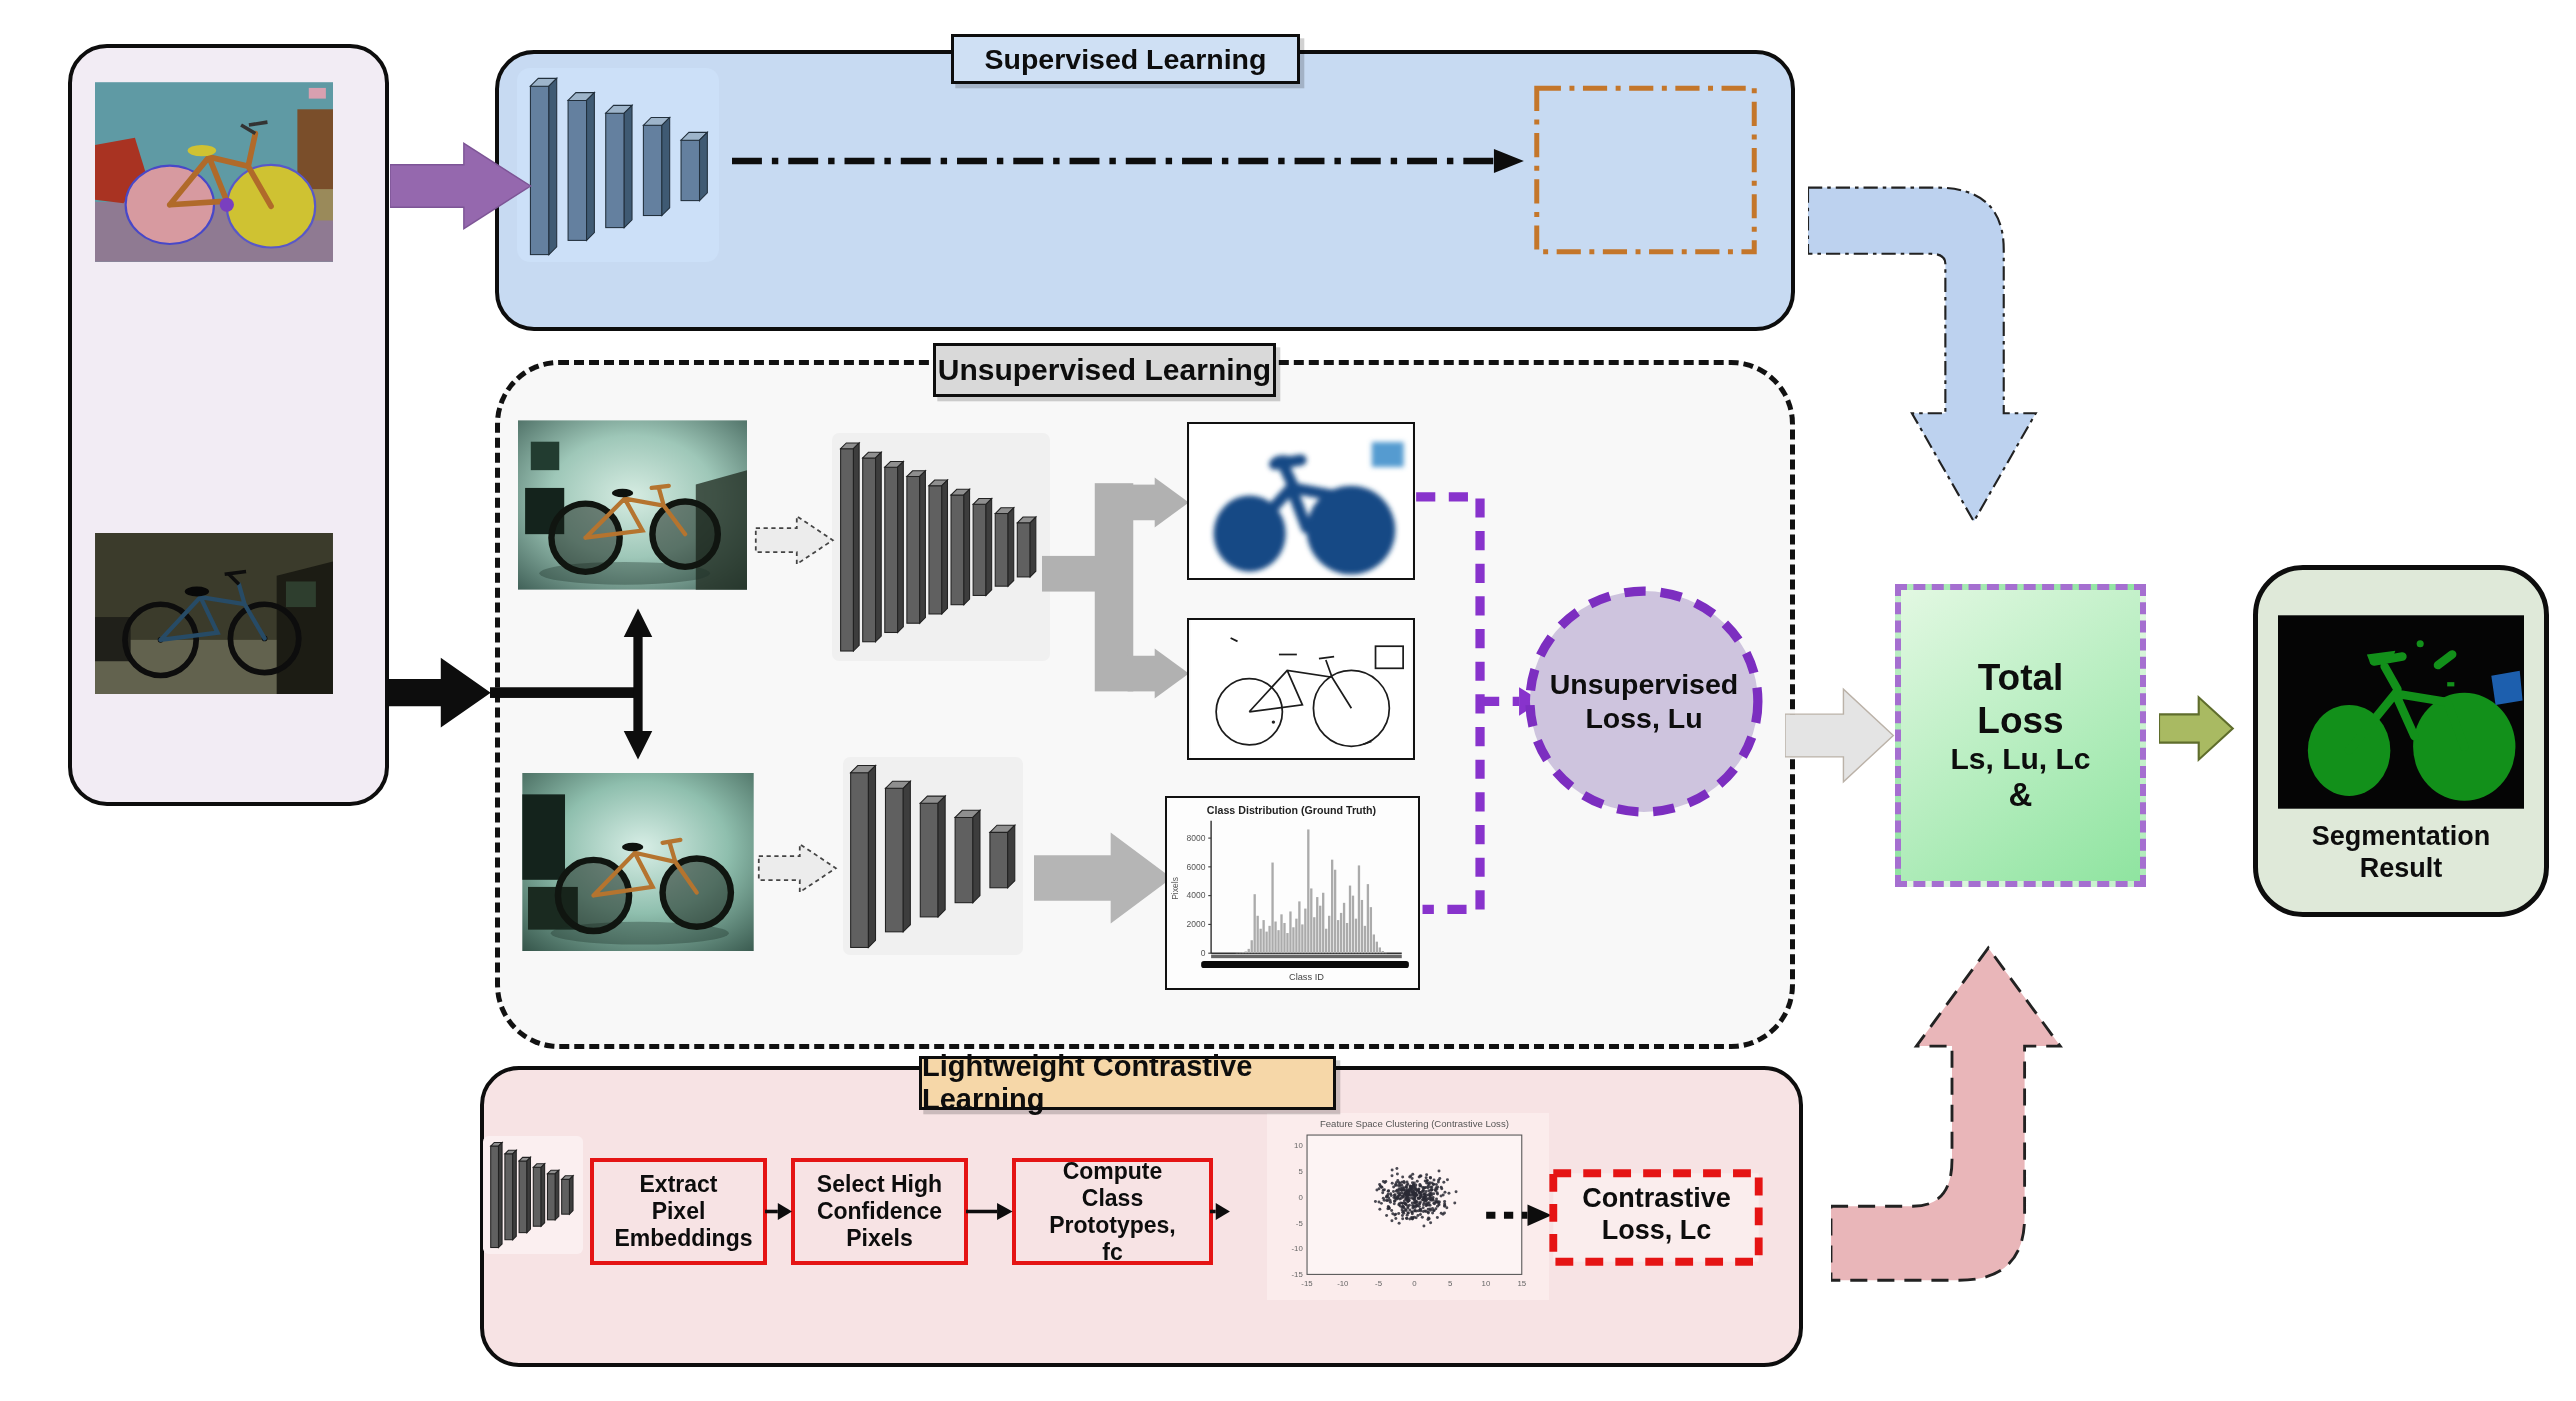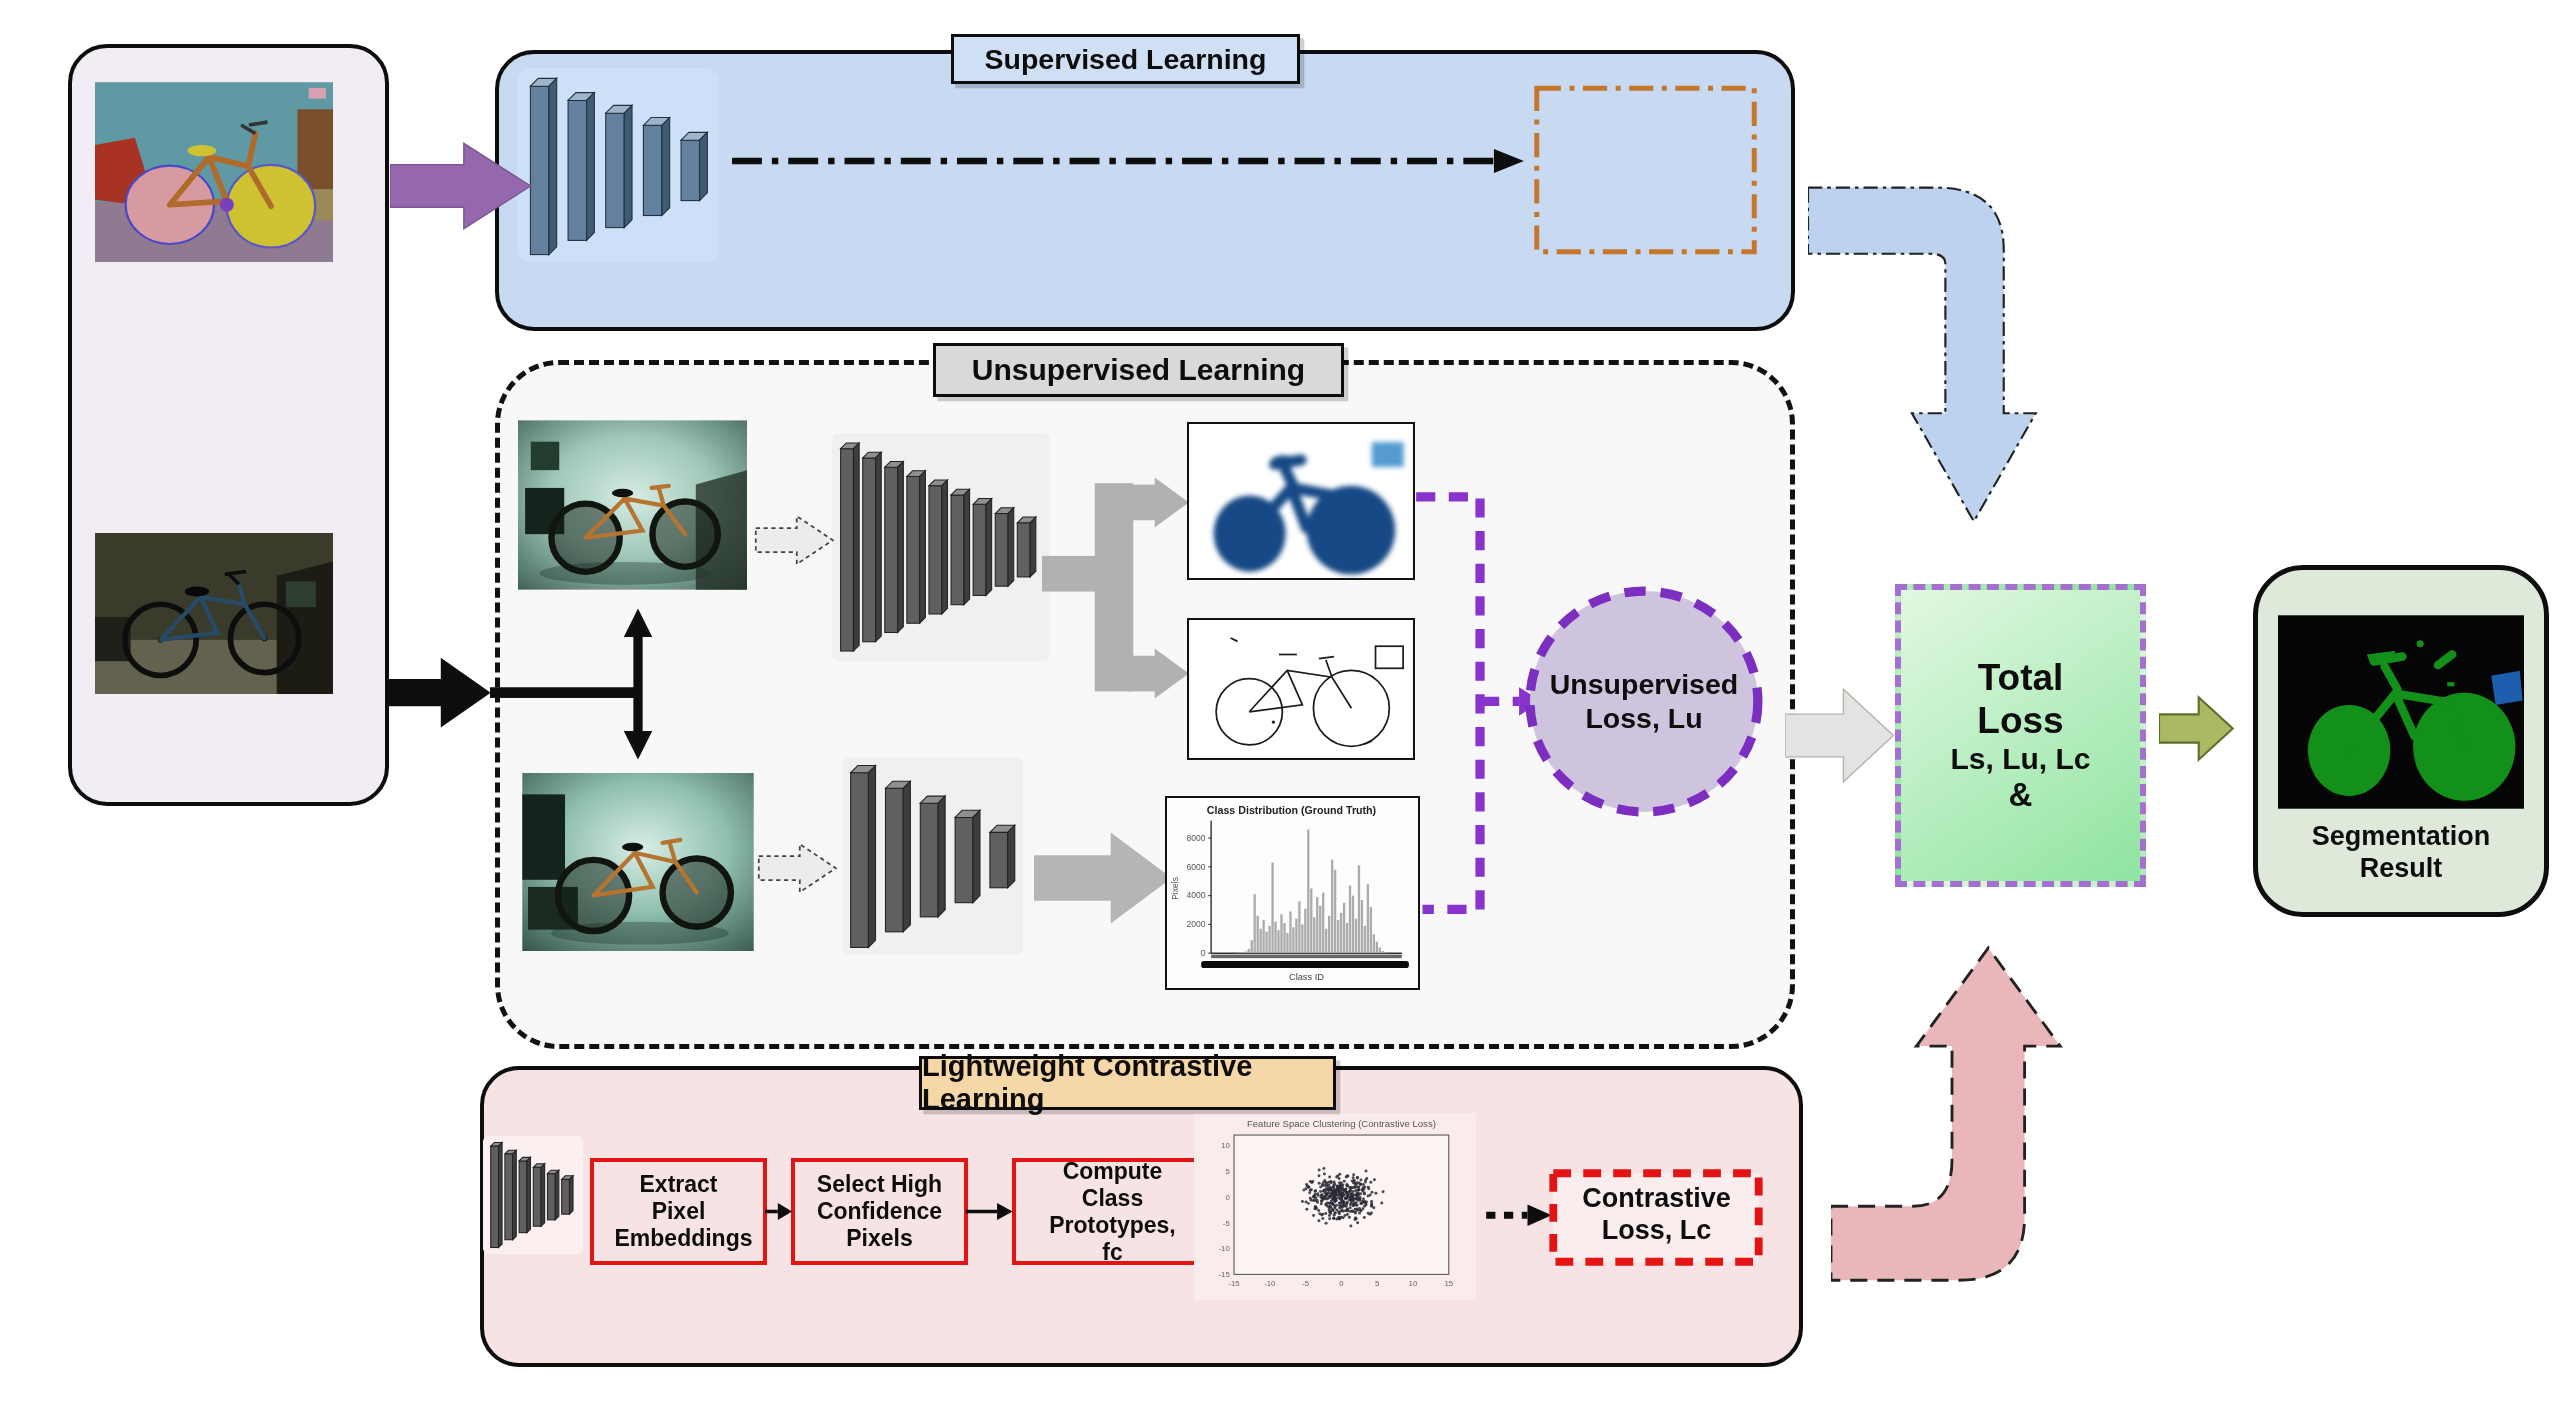--- a/index.html
+++ b/index.html
@@ -111,21 +111,21 @@
 <div class="cap" style="left:1539px;top:130px;width:212px;font-size:30px;">
   <div class="lossline">Supervised</div>
   <div class="lossline">Loss, Ls</div>
 </div>
 
 <svg class="abs" style="left:1808px;top:178px;" width="242" height="353" viewBox="0 0 340 495">
   <path d="M0,13 H180 Q275,13 275,100 V330 H320 L233,482 L146,330 H193 V120 Q193,106 172,106 H0 Z" fill="#bdd2ef" stroke="#222" stroke-width="3" stroke-dasharray="20 7 5 7"></path>
 </svg>
 
 <div class="sectionbox" style="left:495px;top:360px;width:1300px;height:689px;background:#f8f8f8;border:5.7px dashed #111;border-radius:64px;"></div>
-<div class="titlebox" style="left:933px;top:343px;width:411px;height:54px;background:#d9d9d9;font-size:30px;">
+<div class="titlebox" style="left:933px;top:343px;width:343px;height:54px;background:#d9d9d9;font-size:30px;">
   <span>Unsupervised Learning</span>
 </div>
 
 <svg class="abs z10" style="left:388px;top:652px;" width="107" height="82" viewBox="0 0 150 115">
   <polygon points="0,38 74,38 74,8 144,57 74,106 74,76 0,76" fill="#0d0d0d"></polygon>
 </svg>
 <svg class="abs z6" style="left:490px;top:678px;" width="151" height="28.5" viewBox="0 0 212 40">
   <rect x="0" y="13" width="212" height="15" fill="#0d0d0d"></rect>
 </svg>
 <svg class="abs z6" style="left:618px;top:607px;" width="40" height="154" viewBox="0 0 56 216">
@@ -490,21 +490,21 @@
 </svg>
 <svg class="abs z6" style="left:966px;top:1198px;" width="48" height="27" viewBox="0 0 68 38">
   <line x1="0" y1="19" x2="44" y2="19" stroke="#0d0d0d" stroke-width="5"></line>
     <polygon points="44,7 66,19 44,31" fill="#0d0d0d"></polygon>
 </svg>
 <svg class="abs z6" style="left:1210px;top:1198px;" width="21.4" height="27" viewBox="0 0 30 38">
   <line x1="0" y1="19" x2="8" y2="19" stroke="#0d0d0d" stroke-width="5"></line>
     <polygon points="8,7 28,19 8,31" fill="#0d0d0d"></polygon>
 </svg>
 
-<div class="panel z6" style="left:1194px;top:1113px;width:282px;height:187px;background:#fbecec;">
+<div class="panel z6" style="left:1267px;top:1113px;width:282px;height:187px;background:#fbecec;">
   <svg id="scatter-svg" width="282" height="187" viewBox="0 0 396 263">
       <text x="207" y="20" text-anchor="middle" font-size="13.5" fill="#555">Feature Space Clustering (Contrastive Loss)</text>
       <rect x="56" y="31" width="302" height="196" fill="#fdf4f4" stroke="#555" stroke-width="1.5"></rect>
       <text x="56" y="243" text-anchor="middle" font-size="11" fill="#666">-15</text>
       <text x="106.33333333333333" y="243" text-anchor="middle" font-size="11" fill="#666">-10</text>
       <text x="156.66666666666666" y="243" text-anchor="middle" font-size="11" fill="#666">-5</text>
       <text x="207" y="243" text-anchor="middle" font-size="11" fill="#666">0</text>
       <text x="257.3333333333333" y="243" text-anchor="middle" font-size="11" fill="#666">5</text>
       <text x="307.6666666666667" y="243" text-anchor="middle" font-size="11" fill="#666">10</text>
       <text x="358" y="243" text-anchor="middle" font-size="11" fill="#666">15</text>

